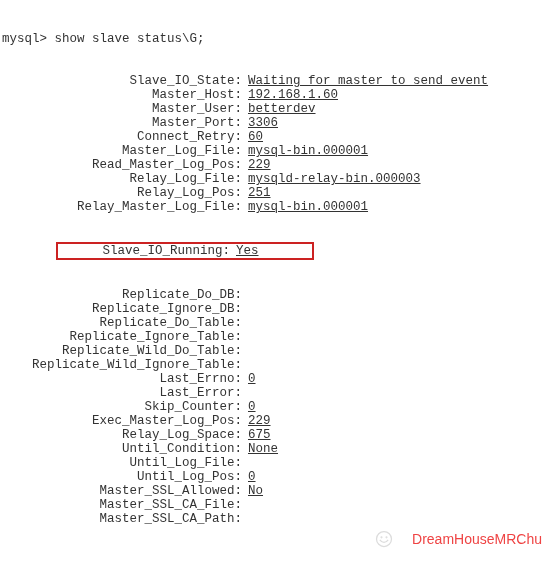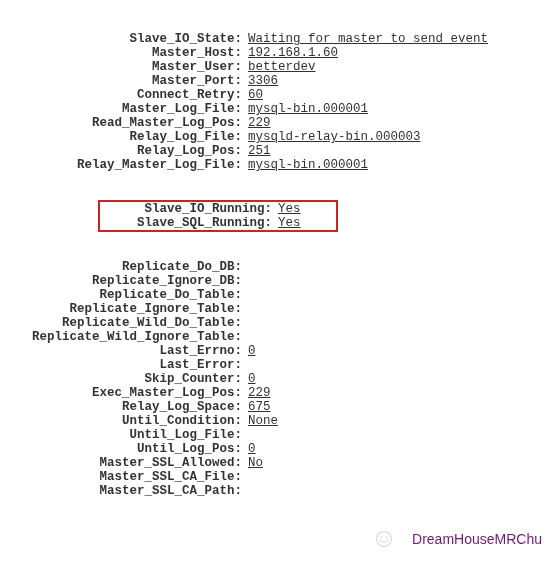--- a/index.html
+++ b/index.html
@@ -14,51 +14,52 @@
     color: #333;
     overflow: hidden;
     position: relative;
   }
   .terminal {
     padding: 4px 2px;
     white-space: pre;
     color: #333;
   }
   .line { display: block; }
-  .label { display: inline-block; width: 240px; text-align: right; font-weight: bold; }
+  .label { display: inline-block; width: 240px; text-align: right; }
   .value { display: inline-block; margin-left: 6px; text-decoration: underline; }
   .boxed-lines { 
     border: 2px solid #c22; 
     display: block;
-    margin-left: 96px;
+    margin-left: 54px;
     padding-left: 2px;
-    padding-right: 0;
+    padding-right: 18px;
     width: 234px;
   }
   .boxed-lines .label { width: 170px; }
   .watermark {
     position: absolute;
     right: 16px;
     bottom: 24px;
-    color: #701a75;
+    color: #ef4444;
     font-family: Arial, sans-serif;
     font-size: 14px;
     display: flex;
     align-items: center;
     gap: 18px;
     pointer-events: none;
   }
   .watermark svg { width: 20px; height: 20px; stroke: #dcdcdc; fill: none; stroke-width: 1.5; }
 </style>
 </head>
 <body>
 
 <div class="terminal">
+  <span class="line"><span>mysql&gt; </span><span>show slave status\G;</span></span>
   <span id="fields-block"><span class="line"><span class="label">Slave_IO_State:</span><span class="value">Waiting for master to send event</span></span><span class="line"><span class="label">Master_Host:</span><span class="value">192.168.1.60</span></span><span class="line"><span class="label">Master_User:</span><span class="value">betterdev</span></span><span class="line"><span class="label">Master_Port:</span><span class="value">3306</span></span><span class="line"><span class="label">Connect_Retry:</span><span class="value">60</span></span><span class="line"><span class="label">Master_Log_File:</span><span class="value">mysql-bin.000001</span></span><span class="line"><span class="label">Read_Master_Log_Pos:</span><span class="value">229</span></span><span class="line"><span class="label">Relay_Log_File:</span><span class="value">mysqld-relay-bin.000003</span></span><span class="line"><span class="label">Relay_Log_Pos:</span><span class="value">251</span></span><span class="line"><span class="label">Relay_Master_Log_File:</span><span class="value">mysql-bin.000001</span></span></span>
-  <span class="boxed-lines" id="boxed-block"><span class="line"><span class="label" style="width: 170px;">Slave_IO_Running:</span><span class="value">Yes</span></span><span class="line"><span class="label" style="width: 170px;">Slave_SQL_Running:</span><span class="value">Yes</span></span></span>
+  <span class="boxed-lines" id="boxed-block"><span class="line"><span class="label" style="width: 170px;">Slave_IO_Running:</span><span class="value">Yes</span></span></span>
   <span id="fields2-block"><span class="line"><span class="label">Replicate_Do_DB:</span><span class="value"></span></span><span class="line"><span class="label">Replicate_Ignore_DB:</span><span class="value"></span></span><span class="line"><span class="label">Replicate_Do_Table:</span><span class="value"></span></span><span class="line"><span class="label">Replicate_Ignore_Table:</span><span class="value"></span></span><span class="line"><span class="label">Replicate_Wild_Do_Table:</span><span class="value"></span></span><span class="line"><span class="label">Replicate_Wild_Ignore_Table:</span><span class="value"></span></span><span class="line"><span class="label">Last_Errno:</span><span class="value">0</span></span><span class="line"><span class="label">Last_Error:</span><span class="value"></span></span><span class="line"><span class="label">Skip_Counter:</span><span class="value">0</span></span><span class="line"><span class="label">Exec_Master_Log_Pos:</span><span class="value">229</span></span><span class="line"><span class="label">Relay_Log_Space:</span><span class="value">675</span></span><span class="line"><span class="label">Until_Condition:</span><span class="value">None</span></span><span class="line"><span class="label">Until_Log_File:</span><span class="value"></span></span><span class="line"><span class="label">Until_Log_Pos:</span><span class="value">0</span></span><span class="line"><span class="label">Master_SSL_Allowed:</span><span class="value">No</span></span><span class="line"><span class="label">Master_SSL_CA_File:</span><span class="value"></span></span><span class="line"><span class="label">Master_SSL_CA_Path:</span><span class="value"></span></span></span>
   
   
   
   
 </div>
 
 <div class="watermark">
   <svg viewBox="0 0 24 24">
       <circle cx="12" cy="12" r="9"></circle>

